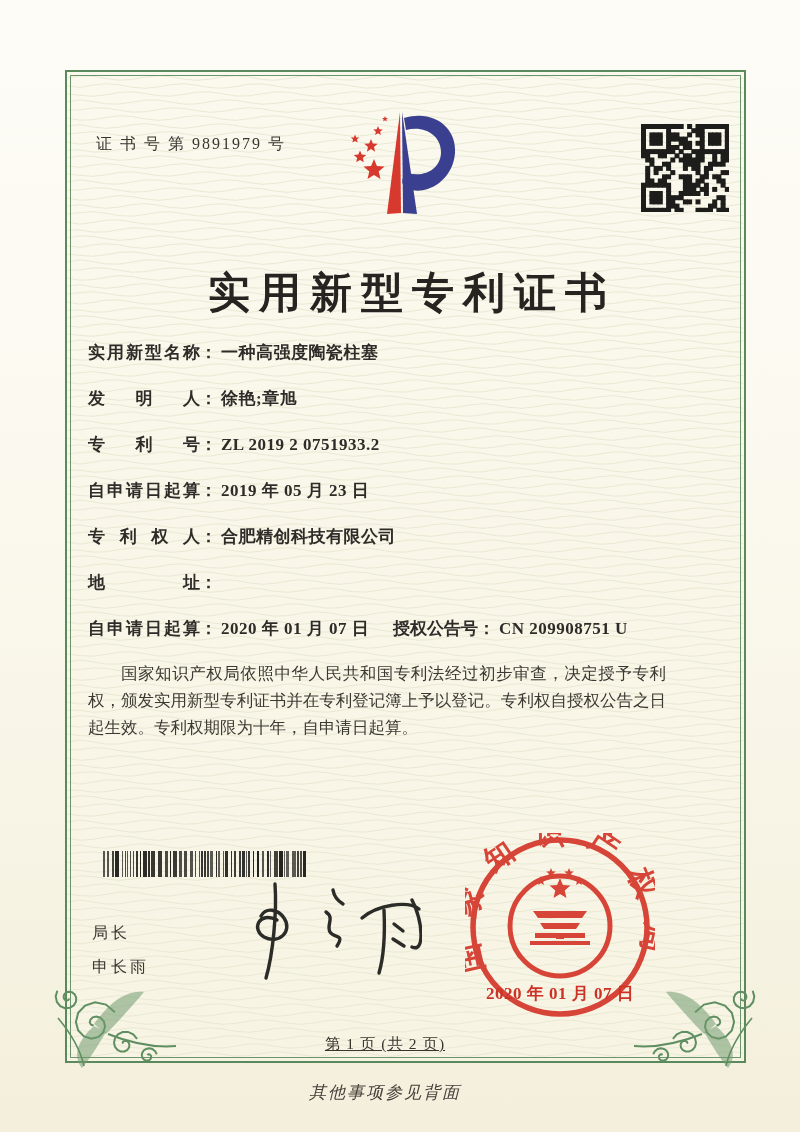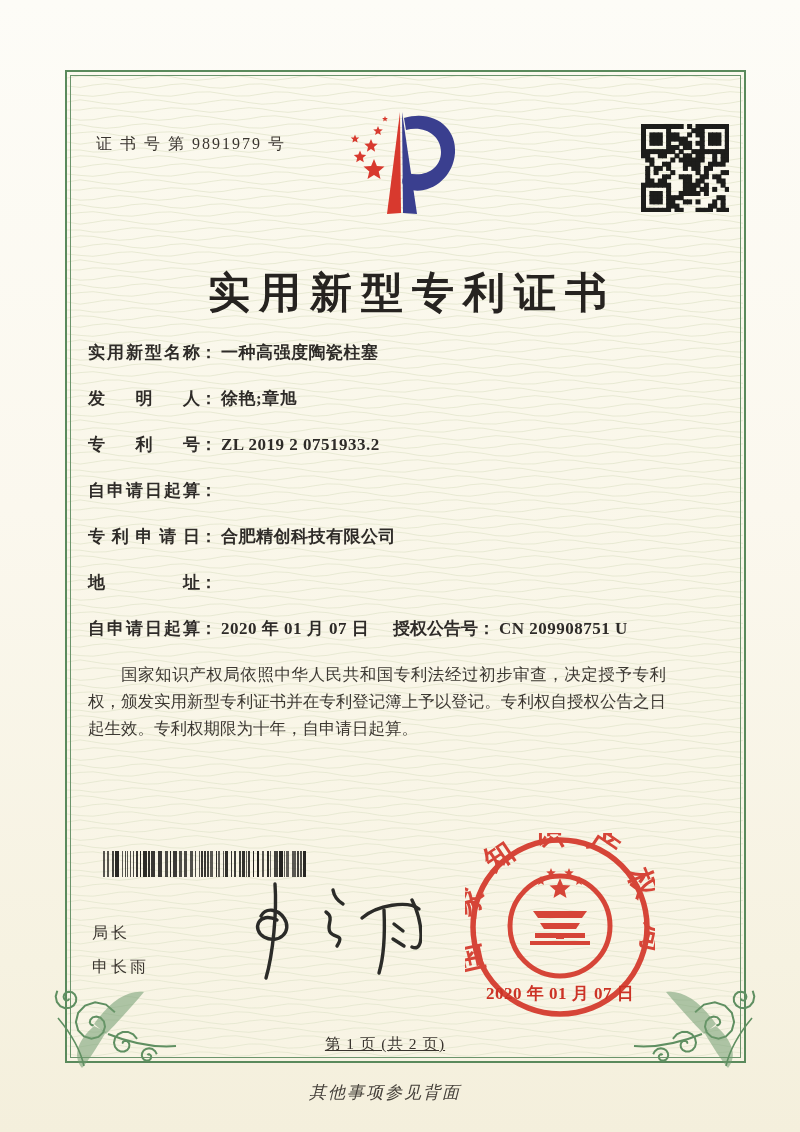--- a/index.html
+++ b/index.html
@@ -22,21 +22,21 @@
   .title{position:absolute;left:12px;top:237px;width:100%;text-align:center;
     font-size:42px;font-weight:600;letter-spacing:9px;color:#262320;}
   .fields{position:absolute;left:88px;top:340px;width:600px;font-size:17px;font-weight:bold;}
   .frow{display:flex;line-height:25px;margin-bottom:21px;}
   .flabel{display:inline-block;width:112px;text-align:justify;text-align-last:justify;flex:none;}
   .fcolon{flex:none;margin-right:4px;}
   .fvalue{letter-spacing:.5px;}
   .fvalue.addr{width:450px;line-height:26px;}
   .fvalue.v1{width:172px;flex:none;}
   .paras{position:absolute;left:88px;top:661px;width:578px;font-size:16.5px;
-    line-height:27px;text-align:justify;color:#3c3832;}
+    line-height:27px;text-align:justify;color:#3c3832;font-family:Liberation Mono, monospace;}
   .paras p{margin:0;text-indent:2em;}
   #barcode{position:absolute;left:103px;top:851px;}
   .signer{position:absolute;left:92px;top:916px;font-size:16px;color:#3a352f;
     font-family:Liberation Serif, serif;}
   .signer div{line-height:34px;letter-spacing:3px;}
   #signature{position:absolute;left:222px;top:876px;}
   #seal{position:absolute;left:465px;top:833px;opacity:.93;z-index:5;}
   .seal-date{position:absolute;left:465px;top:982px;width:190px;text-align:center;
     font-size:17px;font-weight:bold;color:#cc3326;letter-spacing:.5px;z-index:6;}
   .page-info{position:absolute;left:0;top:1034px;width:770px;text-align:center;
@@ -474,23 +474,24 @@
           <span class="fvalue">徐艳;章旭</span>
       </div>
       <div class="frow">
         <span class="flabel">专利号</span>
           <span class="fcolon">：</span>
           <span class="fvalue">ZL 2019 2 0751933.2</span>
       </div>
       <div class="frow">
         <span class="flabel">自申请日起算</span>
           <span class="fcolon">：</span>
+          <span class="fvalue">2019 年 05 月 23 日</span>
       </div>
       <div class="frow">
-        <span class="flabel">专利申请日</span>
+        <span class="flabel">专利权人</span>
           <span class="fcolon">：</span>
           <span class="fvalue">合肥精创科技有限公司</span>
       </div>
       <div class="frow">
         <span class="flabel">地址</span>
           <span class="fcolon">：</span>
       </div>
       <div class="frow">
         <span class="flabel">自申请日起算</span>
           <span class="fcolon">：</span>

